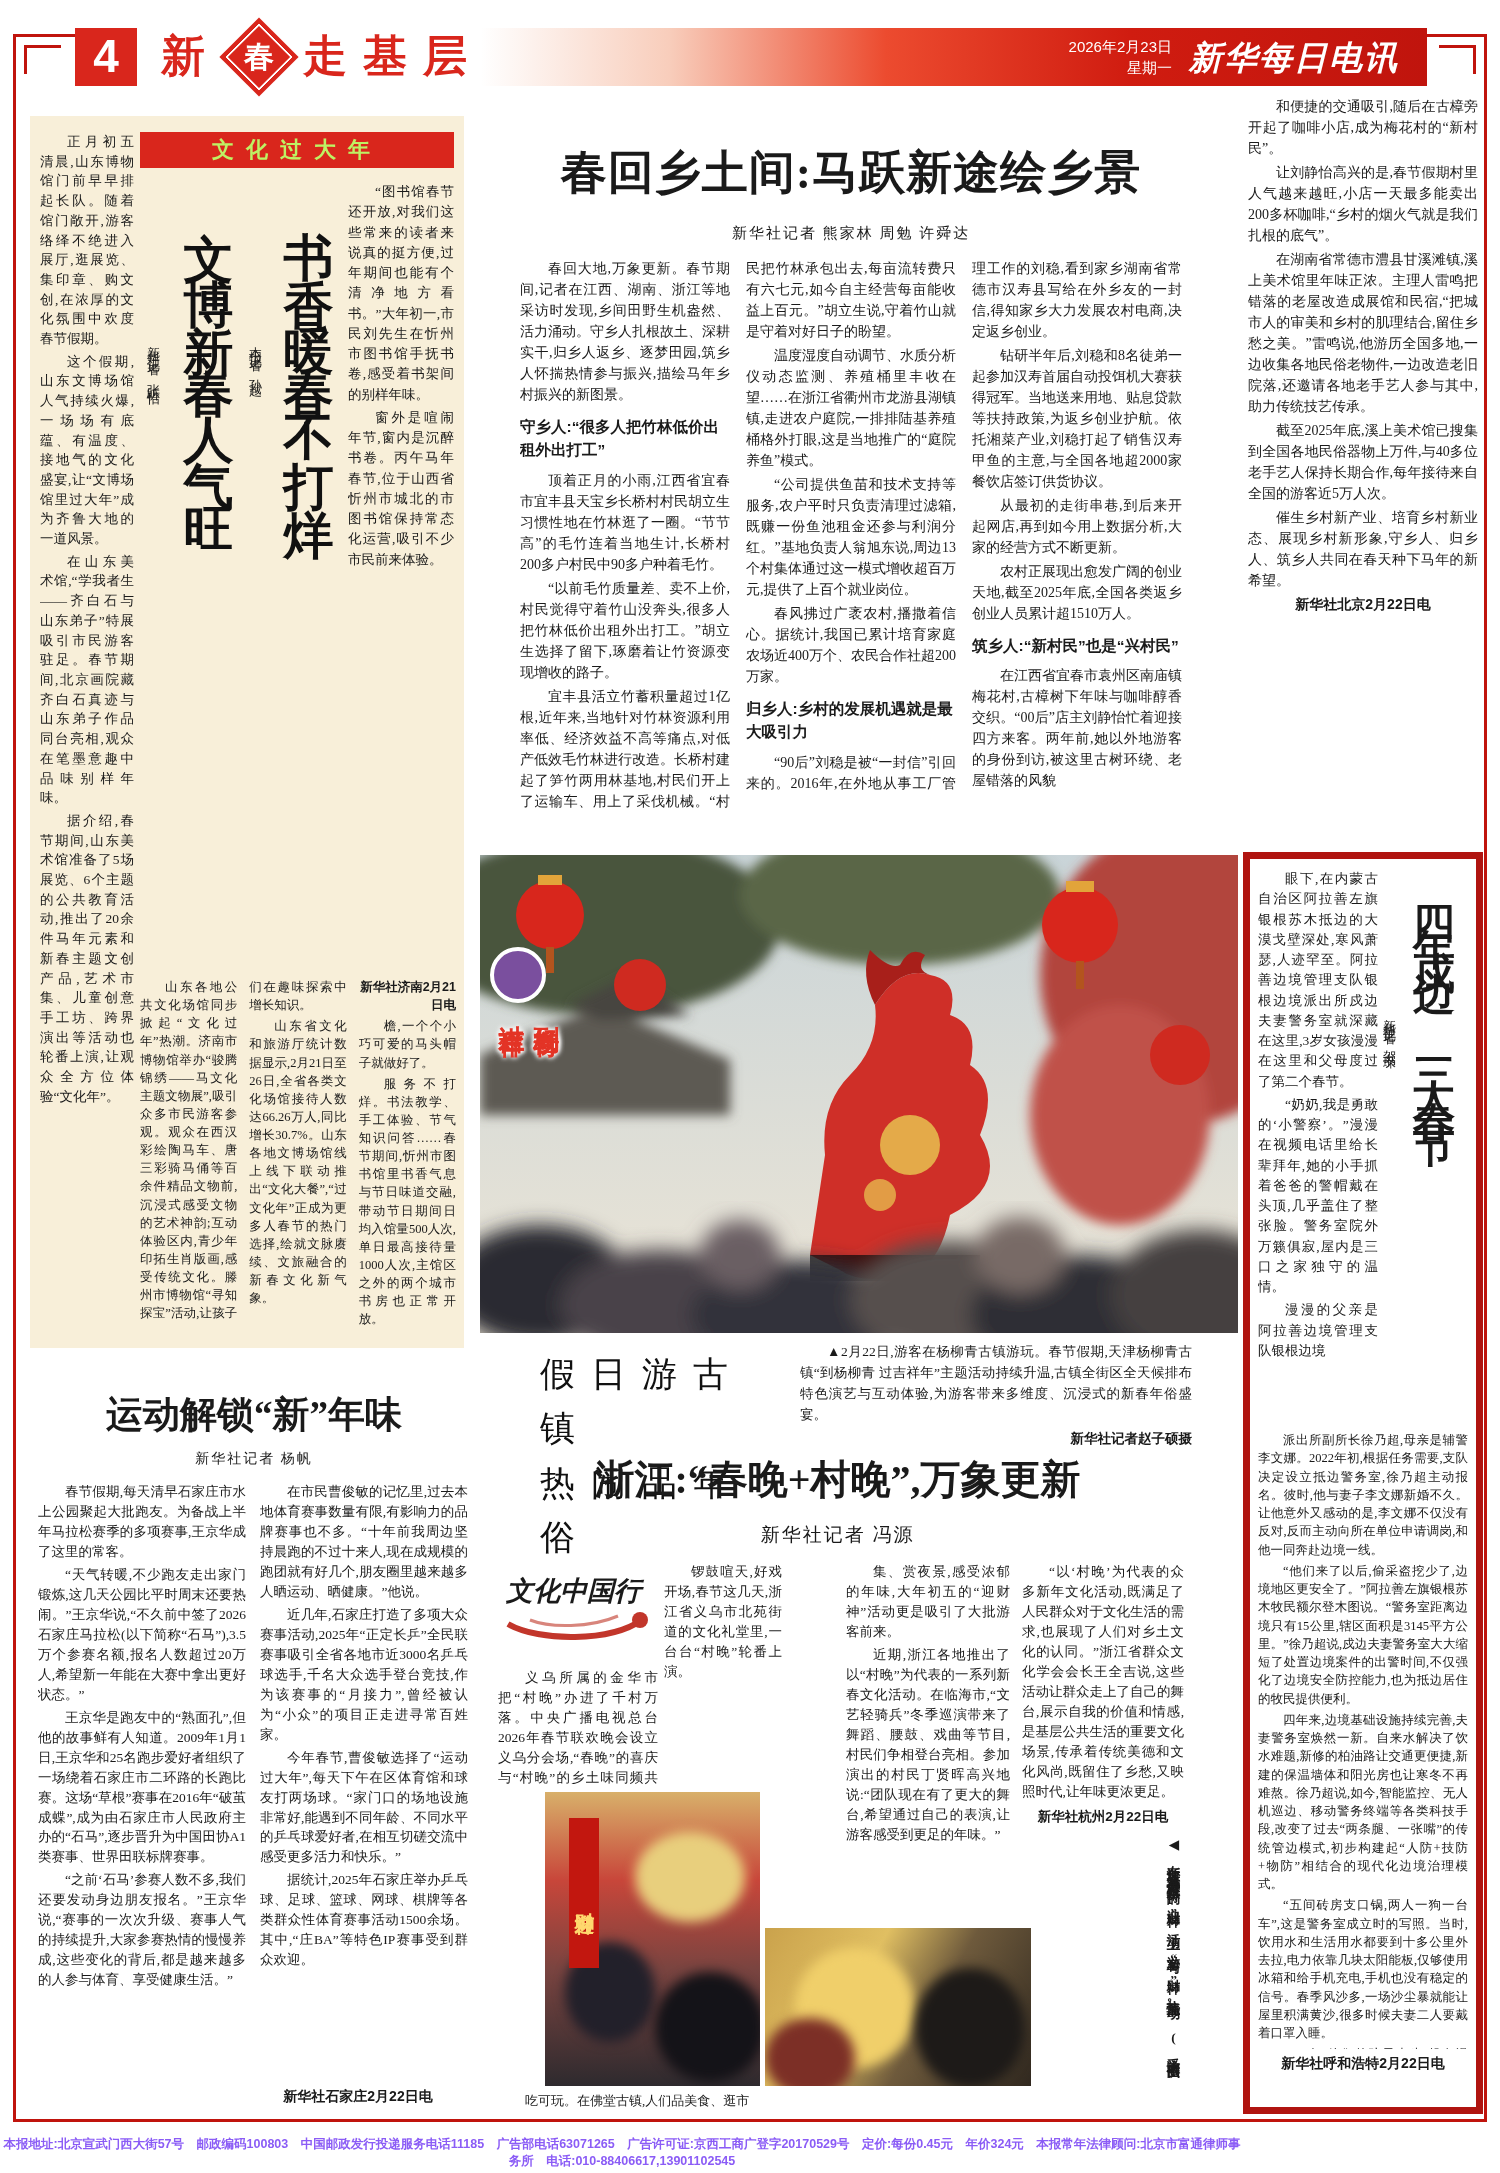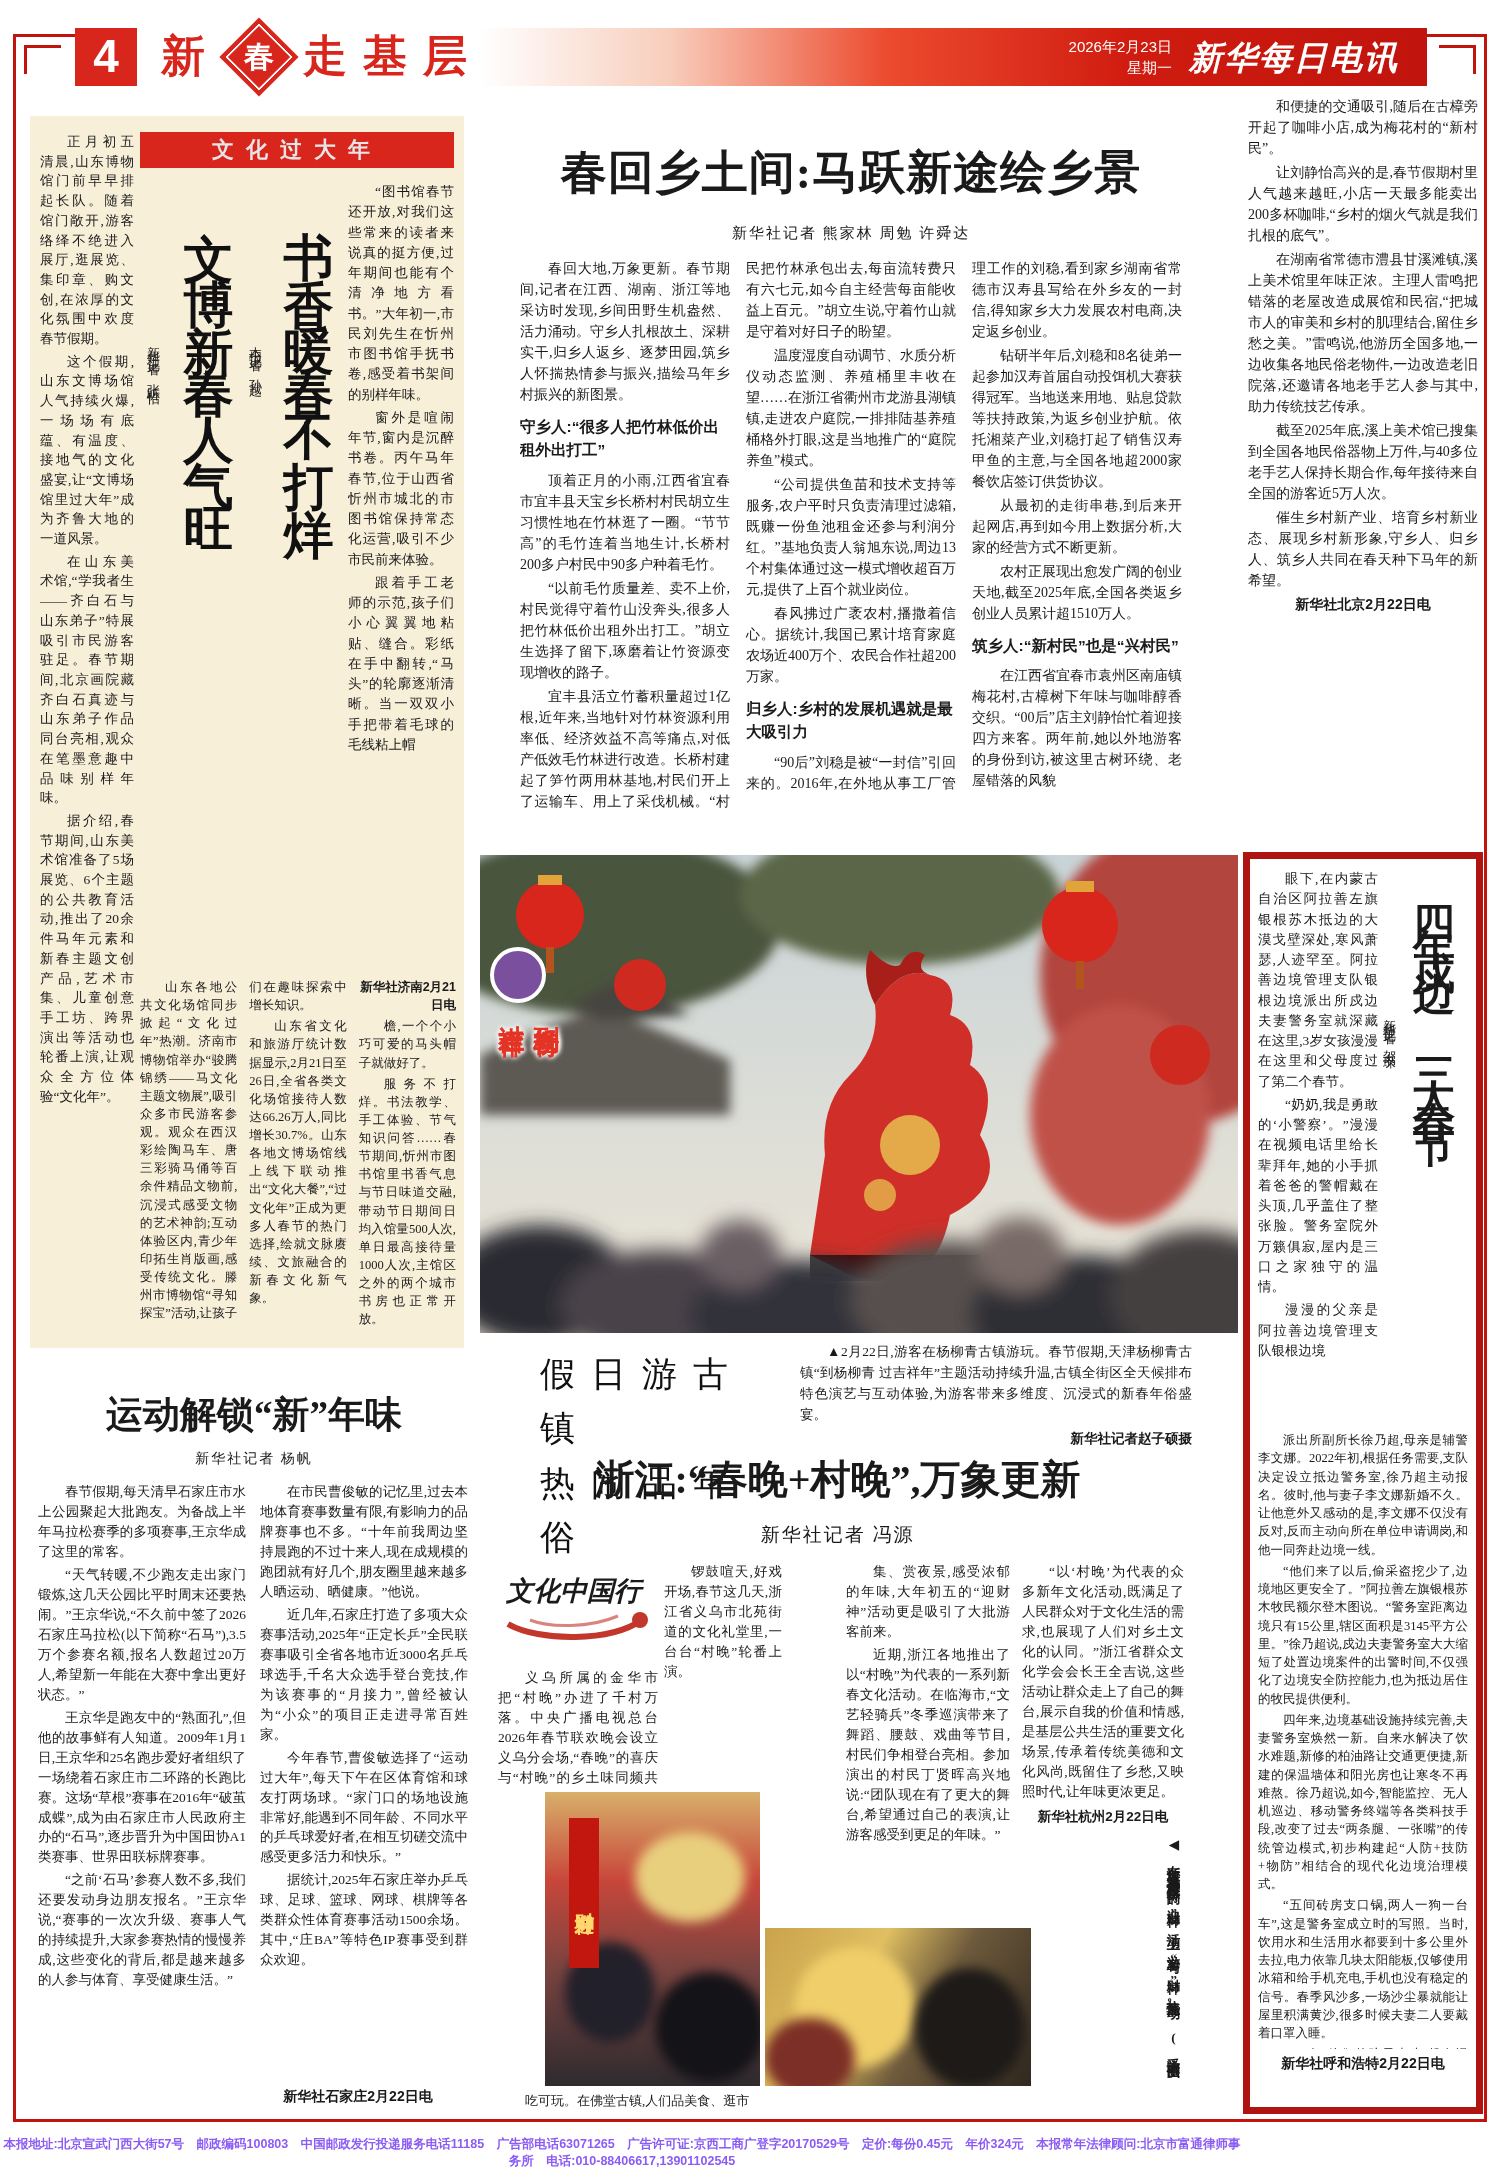--- a/index.html
+++ b/index.html
@@ -33,21 +33,21 @@
   .diamond span { position:absolute; left:0; top:0; width:48px; height:48px; transform:rotate(-45deg);
      color:#fff; font-size:30px; font-weight:bold; text-align:center; line-height:48px; }
   .hdr-date { right:255px; top:8px; color:#fff; font-size:15px; text-align:right; line-height:21px;
      font-family:"Liberation Sans",sans-serif; }
   .masthead { right:28px; top:8px; color:#fff; font-size:33px; font-weight:bold; font-style:italic;
      letter-spacing:2px; }
 
   
   .cbox { left:30px; top:116px; width:434px; height:1232px; background:#f8efd9; }
   .c-col1 { left:10px; top:16px; width:94px; height:1200px; overflow:hidden; font-size:13.5px; line-height:1.46; }
-  .c-banner { left:110px; top:16px; width:314px; height:36px; background:#d9261c; color:#e5e5e5;
+  .c-banner { left:110px; top:16px; width:314px; height:36px; background:#d9261c; color:#bef264;
      font-size:22px; font-weight:bold; letter-spacing:12px; text-align:center; line-height:36px; }
   .c-by { font-size:13px; letter-spacing:4px; }
   .c-by1 { left:114px; top:220px; height:330px; }
   .c-h { font-size:50px; font-weight:bold; letter-spacing:46px; color:#111; }
   .c-h1 { left:146px; top:76px; height:740px; }
   .c-by2 { left:216px; top:220px; height:330px; }
   .c-h2 { left:246px; top:76px; height:740px; }
   .c-quote { left:318px; top:66px; width:106px; height:780px; overflow:hidden; font-size:13.5px; line-height:1.5; }
   .c-bottom { left:110px; top:862px; width:316px; height:356px; overflow:hidden;
      column-count:3; column-gap:12px; font-size:12.5px; line-height:1.45; }
@@ -143,21 +143,20 @@
       <p>据介绍,春节期间,山东美术馆准备了5场展览、6个主题的公共教育活动,推出了20余件马年元素和新春主题文创产品,艺术市集、儿童创意手工坊、跨界演出等活动也轮番上演,让观众全方位体验“文化年”。</p>
     </div>
   <div class="abs c-banner">文化过大年</div>
   <div class="abs v c-by c-by1">新华社记者　张昕怡</div>
   <div class="abs v c-h c-h1">文博新春人气旺</div>
   <div class="abs v c-by c-by2">本报记者　孙越</div>
   <div class="abs v c-h c-h2">书香暖春不打烊</div>
   <div class="abs c-quote">
       <p>“图书馆春节还开放,对我们这些常来的读者来说真的挺方便,过年期间也能有个清净地方看书。”大年初一,市民刘先生在忻州市图书馆手抚书卷,感受着书架间的别样年味。</p>
       <p>窗外是喧闹年节,窗内是沉醉书卷。丙午马年春节,位于山西省忻州市城北的市图书馆保持常态化运营,吸引不少市民前来体验。</p>
-      <p>跟着手工老师的示范,孩子们小心翼翼地粘贴、缝合。彩纸在手中翻转,“马头”的轮廓逐渐清晰。当一双双小手把带着毛球的毛线粘上帽</p>
     </div>
   <div class="abs c-bottom">
     <div>
         <p>山东各地公共文化场馆同步掀起“文化过年”热潮。济南市博物馆举办“骏腾锦绣——马文化主题文物展”,吸引众多市民游客参观。观众在西汉彩绘陶马车、唐三彩骑马俑等百余件精品文物前,沉浸式感受文物的艺术神韵;互动体验区内,青少年印拓生肖版画,感受传统文化。滕州市博物馆“寻知探宝”活动,让孩子们在趣味探索中增长知识。</p>
         <p>山东省文化和旅游厅统计数据显示,2月21日至26日,全省各类文化场馆接待人数达66.26万人,同比增长30.7%。山东各地文博场馆线上线下联动推出“文化大餐”,“过文化年”正成为更多人春节的热门选择,绘就文脉赓续、文旅融合的新春文化新气象。</p>
       </div>
     <p class="dl dl-r">新华社济南2月21日电</p>
     <div>
         <p>檐,一个个小巧可爱的马头帽子就做好了。</p>
         <p>服务不打烊。书法教学、手工体验、节气知识问答……春节期间,忻州市图书馆里书香气息与节日味道交融,带动节日期间日均入馆量500人次,单日最高接待量1000人次,主馆区之外的两个城市书房也正常开放。</p>

